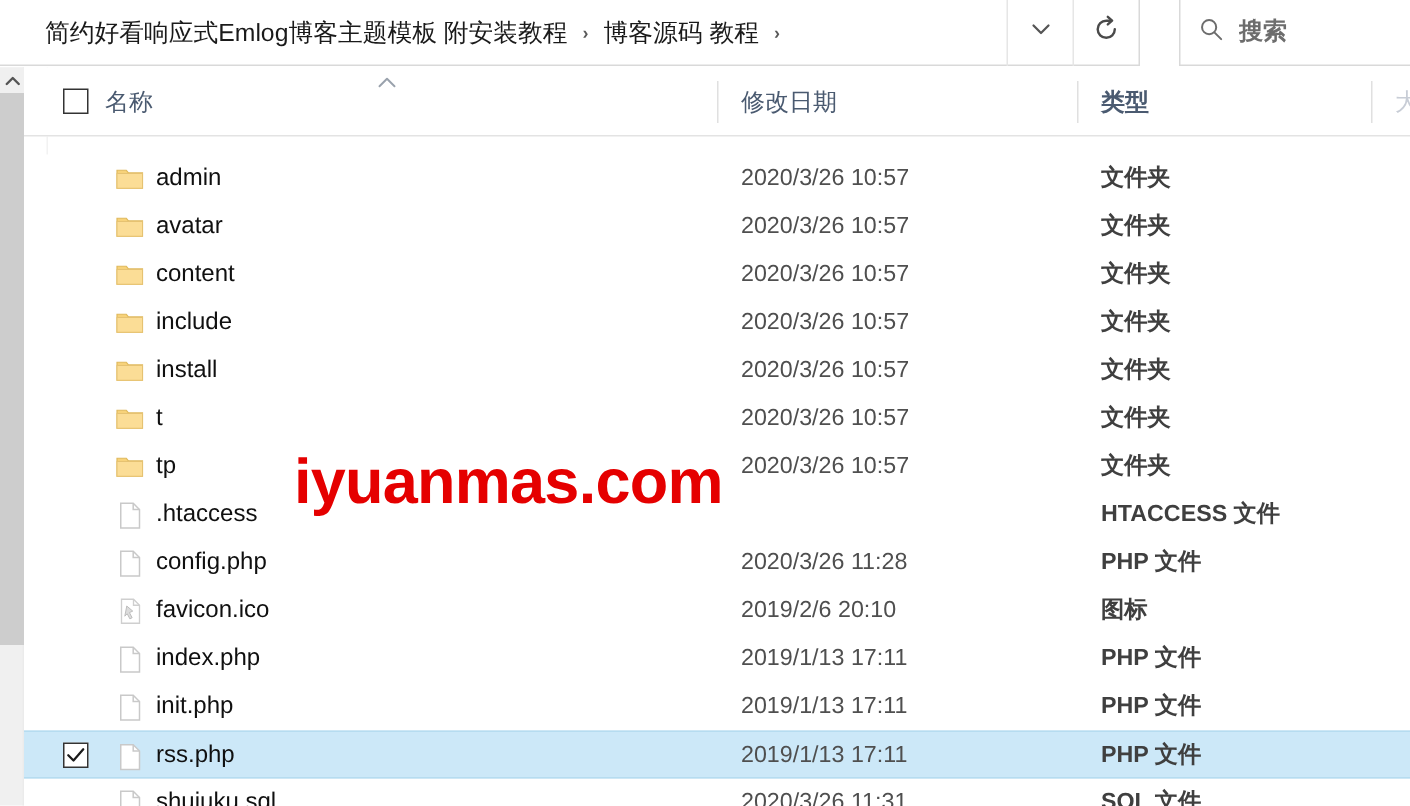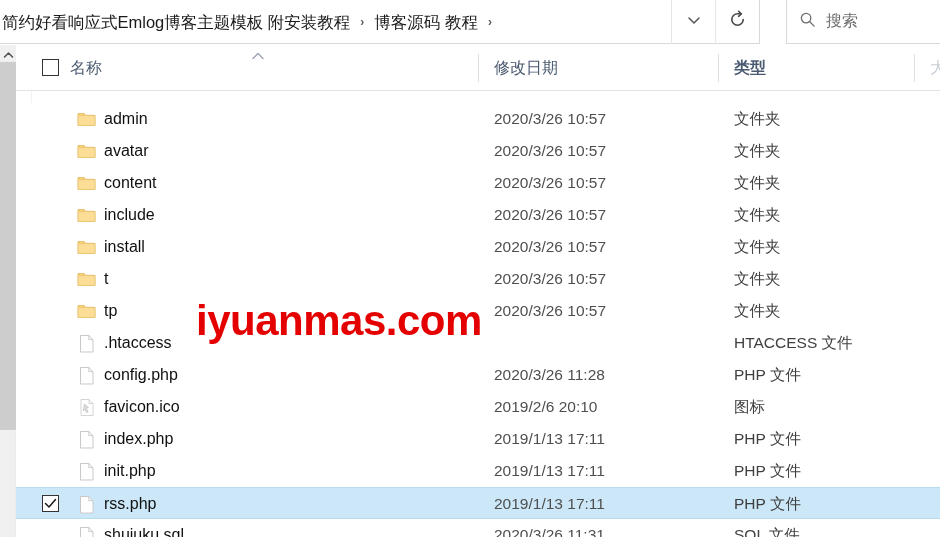--- a/index.html
+++ b/index.html
@@ -26,20 +26,21 @@
   .addressbar {
     flex: 0 0 auto;
     width: 760px;
     border: 1px solid #d9d9d9;
     border-left: none;
     border-top: none;
     background: #ffffff;
     display: flex;
     align-items: center;
     height: 44px;
+    padding-left: 28px;
   }
 
   .crumbs {
     flex: 1 1 auto;
     display: flex;
     align-items: center;
     height: 100%;
     padding-left: 0px;
     overflow: hidden;
     white-space: nowrap;
@@ -86,20 +87,21 @@
     display: flex;
     align-items: center;
     padding-left: 12px;
   }
   .search-ico { margin-right: 10px; flex: 0 0 auto; }
   .search-ph {
     font-size: 16px;
     color: #6d6d6d;
     white-space: nowrap;
     overflow: hidden;
+    font-weight: bold;
   }
 
   
   .colheader {
     position: absolute;
     left: 16px; top: 45px;
     width: 924px; height: 46px;
     background: #ffffff;
     border-bottom: 1px solid #e3e3e3;
   }
@@ -195,20 +197,21 @@
   }
 
   .row-type {
     position: absolute;
     left: 718px; top: 0;
     height: 32px;
     line-height: 32px;
     font-size: 15.5px;
     color: #3f3f3f;
     white-space: nowrap;
+    font-weight: bold;
   }
 
   
   .scrollbar {
     position: absolute;
     left: 0; top: 45px;
     width: 16px; height: 492px;
     background: #f0f0f0;
     border-right: 1px solid #ebebeb;
   }

